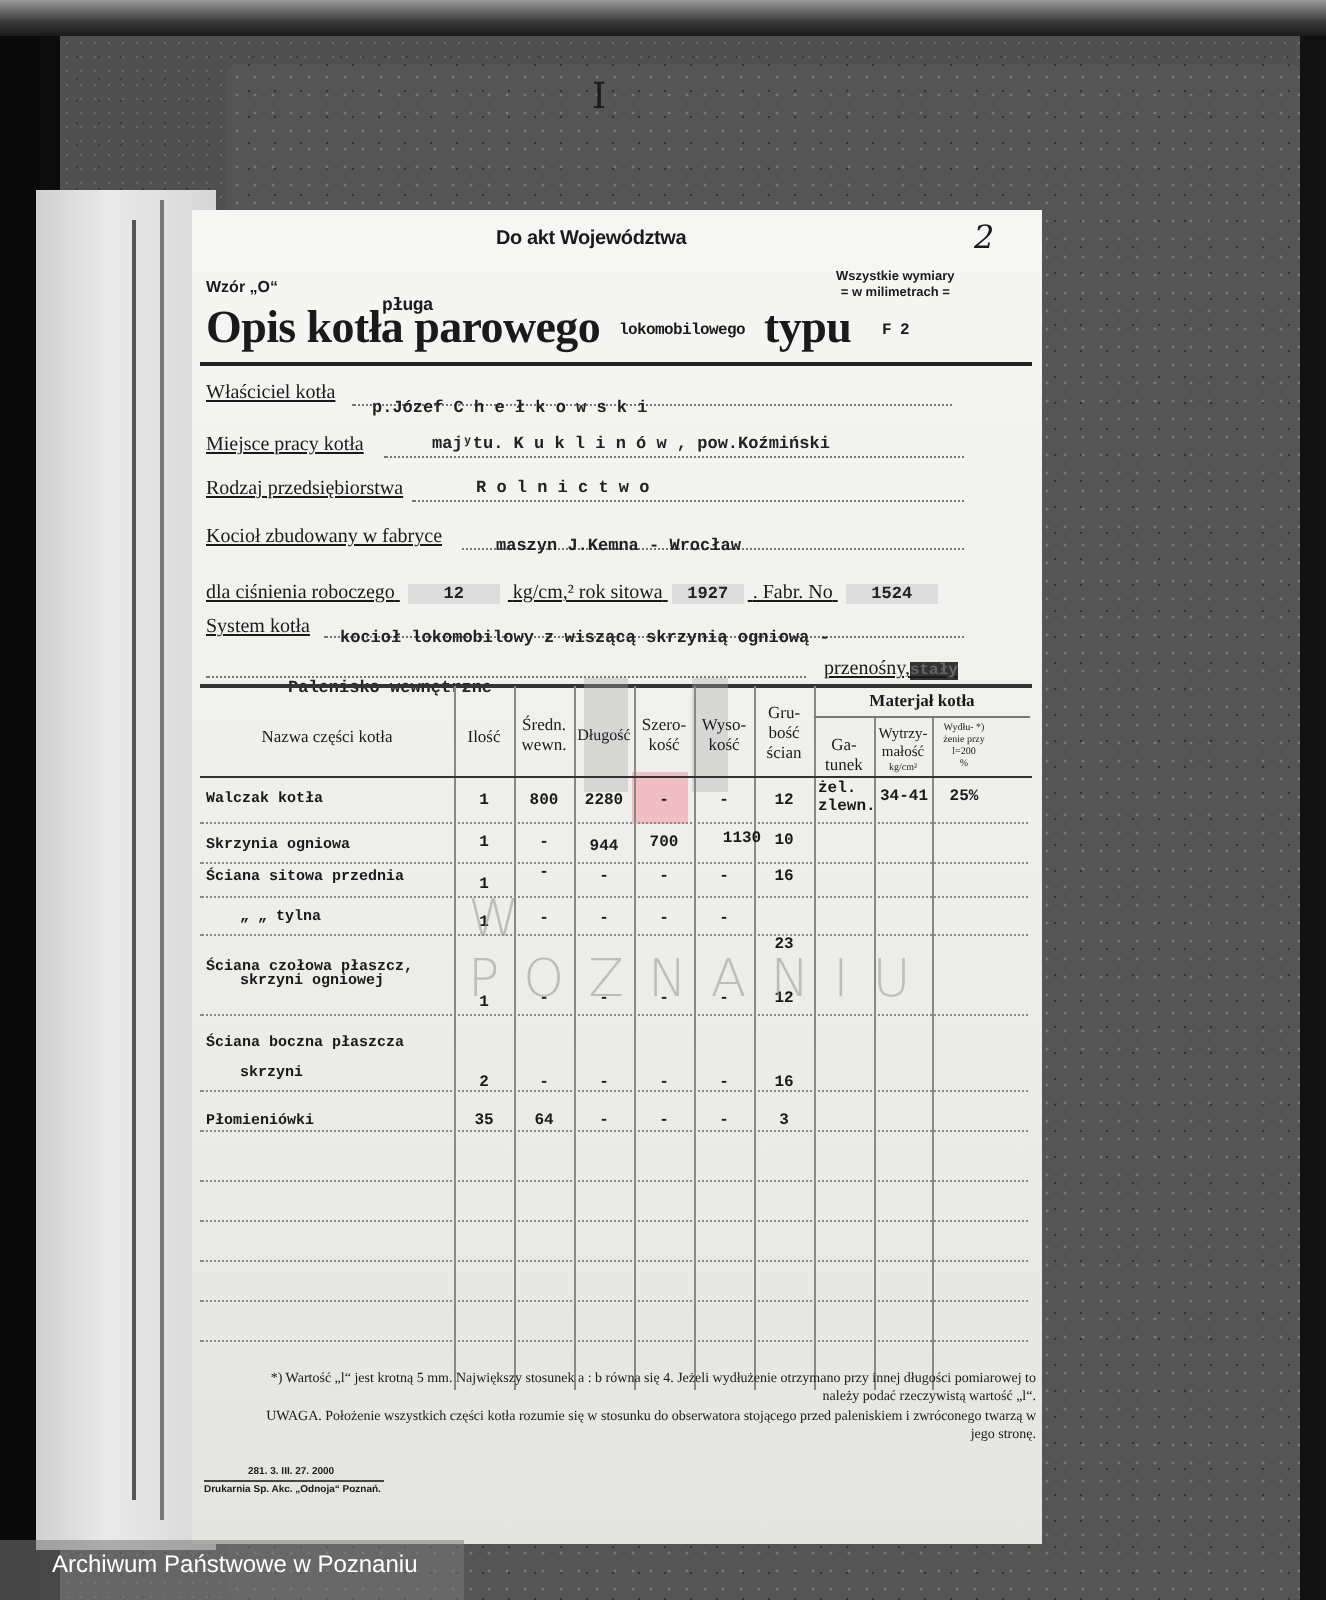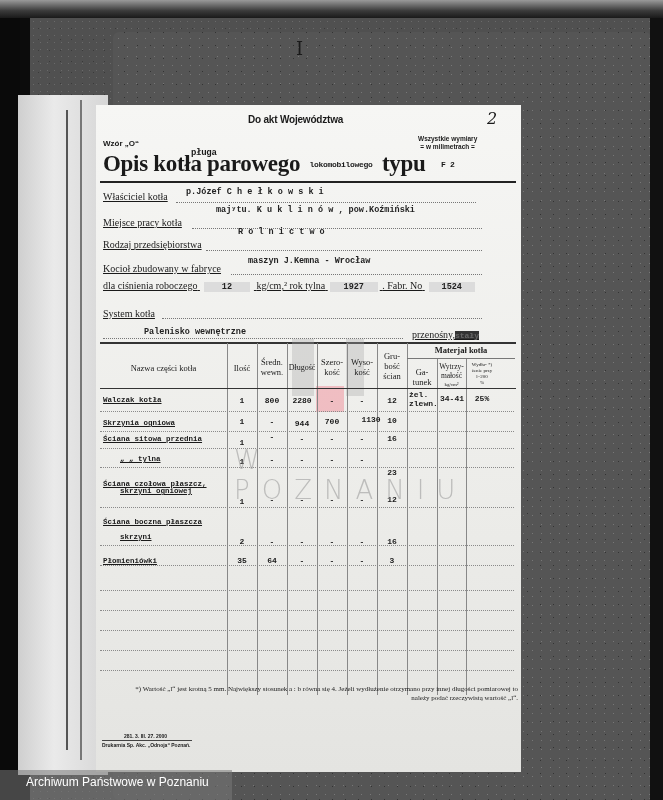--- a/index.html
+++ b/index.html
@@ -39,31 +39,31 @@
   .num2 { left: 391px; top: 4px; font-family: "DejaVu Serif", serif; font-style: italic; font-size: 16px; }
   .wzor { left: 7px; top: 34px; font-family: "Liberation Sans", sans-serif; font-weight: bold; font-size: 8px; }
   .wszystkie { left: 322px; top: 30px; font-family: "Liberation Sans", sans-serif; font-weight: bold; font-size: 6.5px; text-align: center; line-height: 8px; }
   .title { left: 7px; top: 46px; font-family: "Liberation Serif", serif; font-weight: bold; font-size: 23px; letter-spacing: -0.3px; }
   .title .sup { font-size: 9px; position: absolute; left: 88px; top: -3px; font-family: "Liberation Mono", monospace; }
   .title .mid { font-size: 8px; font-family: "Liberation Mono", monospace; vertical-align: 4px; margin: 0 4px; }
   .title .typ { font-size: 8px; font-family: "Liberation Mono", monospace; vertical-align: 4px; margin-left: 10px; }
   .title-rule { position: absolute; left: 4px; top: 76px; width: 416px; height: 2px; background: #222; }
 
   .lbl { font-size: 10px; font-family: "Liberation Serif", serif; text-decoration: underline; }
-  .val { font-size: 8.5px; }
+  .val { font-size: 8.5px; margin-top: 12px; }
 
   .row-rule-thick { position: absolute; left: 4px; width: 416px; height: 2px; background: #333; }
 
   
   .vline { position: absolute; width: 1px; background: #888; }
   .hline { position: absolute; left: 4px; width: 414px; border-top: 1px dotted #8a8a8a; height: 0; }
   .th { font-size: 8.5px; text-align: center; line-height: 10px; font-family: "Liberation Serif", serif; }
   .th-small { font-size: 5px; text-align: center; line-height: 6px; }
   .cell { font-family: "Liberation Mono", monospace; font-weight: bold; font-size: 8px; text-align: center; }
-  .name { font-family: "Liberation Mono", monospace; font-weight: bold; font-size: 7.5px; text-decoration: underline; }
+  .name { font-family: "Liberation Mono", monospace; font-weight: bold; font-size: 7.5px; }
 
   .hl-gray { position: absolute; background: rgba(170,170,170,0.35); }
   .hl-pink { position: absolute; background: rgba(240,150,160,0.55); }
 
   .watermark { position: absolute; font-family: "DejaVu Sans", sans-serif; font-weight: 200; color: rgba(150,150,150,0.55); letter-spacing: 12px; font-size: 26px; }
 
   .footnote { font-size: 7px; line-height: 9px; white-space: normal; width: 416px; text-align: right; }
   .print-info { font-size: 5px; font-family: "Liberation Sans", sans-serif; font-weight: bold; }
 
   .archive-label { position: absolute; left: 0; top: 770px; width: 232px; height: 30px;
@@ -117,28 +117,29 @@
   <div class="dotline" style="left:110px;top:145px;width:276px"></div>
   <div class="t typed val" style="left:142px;top:122px">R o l n i c t w o</div>
 
   <div class="t lbl" style="left:7px;top:158px">Kocioł zbudowany w fabryce</div>
   <div class="dotline" style="left:135px;top:169px;width:251px"></div>
   <div class="t typed val" style="left:152px;top:151px">maszyn J.Kemna - Wrocław</div>
 
   <div class="t lbl" style="left:7px;top:175px;font-size:10px">
     <span>dla ciśnienia roboczego</span>
     <span class="typed val" style="display:inline-block;width:46px;text-align:center;background:#dcdcdc;margin:0 4px">12</span>
-    <span>kg/cm,² rok tylna</span>
-    <span class="typed val" style="display:inline-block;width:48px;text-align:center;background:#dcdcdc;margin:0 2px">1927</span>
+    <span>kg/cm,² rok sitowa</span>
+    <span class="typed val" style="display:inline-block;width:36px;text-align:center;background:#dcdcdc;margin:0 2px">1927</span>
     <span>. Fabr. No</span>
     <span class="typed val" style="display:inline-block;width:46px;text-align:center;background:#dcdcdc;margin-left:4px">1524</span>
   </div>
 
   <div class="t lbl" style="left:7px;top:203px">System kotła</div>
   <div class="dotline" style="left:66px;top:213px;width:320px"></div>
+  <div class="t typed val" style="left:74px;top:197px">kocioł lokomobilowy z wiszącą skrzynią ogniową -</div>
 
   <div class="dotline" style="left:7px;top:233px;width:300px"></div>
   <div class="t typed val" style="left:48px;top:222px">Palenisko wewnętrzne</div>
   <div class="t lbl" style="left:316px;top:224px">
     <span>przenośny,</span><span class="typed" style="font-size:8px;background:#333;color:#666">stały</span>
   </div>
 
   <div class="row-rule-thick" style="top:237px"></div>
 
   <div class="hl-gray" style="left:196px;top:234px;width:22px;height:57px"></div>
@@ -279,19 +280,20 @@
     <div class="t cell" style="left:161px;top:451px;width:30px">64</div>
     <div class="t cell" style="left:191px;top:451px;width:30px">-</div>
     <div class="t cell" style="left:221px;top:451px;width:30px">-</div>
     <div class="t cell" style="left:251px;top:451px;width:30px">-</div>
     <div class="t cell" style="left:281px;top:451px;width:30px">3</div>
   </div>
 
   <div class="watermark" style="left:138px;top:340px">W POZNANIU</div>
 
   <div class="t footnote" style="left:6px;top:580px;text-indent:20px">*) Wartość „l“ jest krotną 5 mm. Największy stosunek a : b równa się 4. Jeżeli wydłużenie otrzymano przy innej długości pomiarowej to należy podać rzeczywistą wartość „l“.</div>
+  <div class="t footnote" style="left:6px;top:599px;text-indent:20px">UWAGA. Położenie wszystkich części kotła rozumie się w stosunku do obserwatora stojącego przed paleniskiem i zwróconego twarzą w jego stronę.</div>
   <div class="t print-info" style="left:28px;top:628px">281. 3. III. 27. 2000</div>
   <div style="position:absolute;left:6px;top:635px;width:90px;border-top:1px solid #444"></div>
   <div class="t print-info" style="left:6px;top:637px">Drukarnia Sp. Akc. „Odnoja“ Poznań.</div>
 </div>
 
 <div class="archive-label"></div>
 <div class="archive-text">Archiwum Państwowe w Poznaniu</div>
 
 </body></html>

